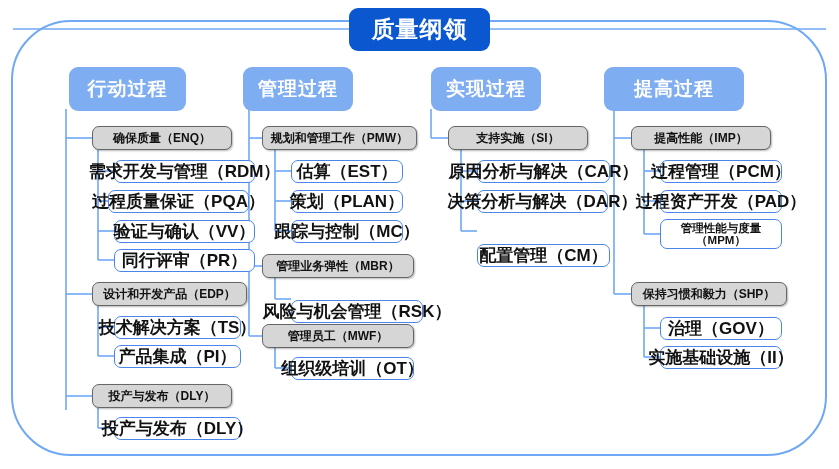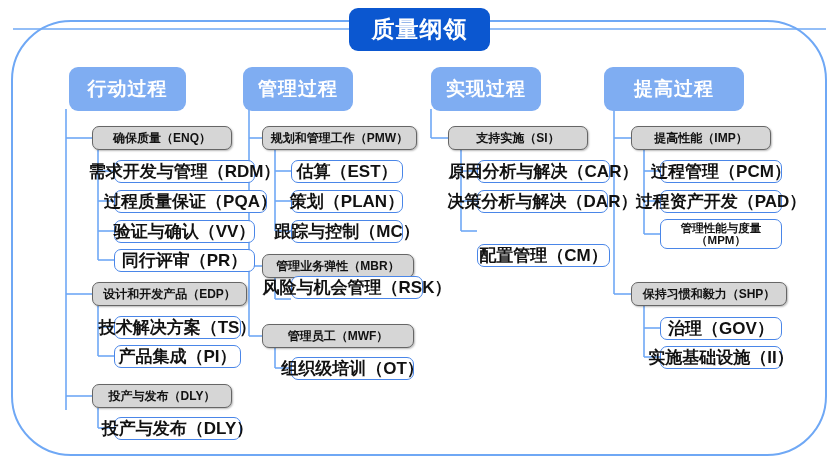--- a/index.html
+++ b/index.html
@@ -153,38 +153,38 @@
 
   <div id="title">质量纲领</div>
 
   <div class="colhead" style="left:243px;top:67px;width:110px;">管理过程</div>
   <div class="colhead" style="left:69px;top:67px;width:117px;">行动过程</div>
   <div class="colhead" style="left:431px;top:67px;width:110px;">实现过程</div>
   <div class="colhead" style="left:604px;top:67px;width:140px;">提高过程</div>
 
   <div class="pbox" style="left:92px;top:126px;width:140px;">确保质量（ENQ）</div>
   <div class="cbox" style="left:114px;top:160px;width:141px;">需求开发与管理（RDM）</div>
-  <div class="cbox" style="left:114px;top:190px;width:153px;">过程质量保证（PQA）</div>
+  <div class="cbox" style="left:108px;top:190px;width:141px;">过程质量保证（PQA）</div>
   <div class="cbox" style="left:114px;top:220px;width:141px;">验证与确认（VV）</div>
   <div class="cbox" style="left:114px;top:249px;width:141px;">同行评审（PR）</div>
 
   <div class="pbox" style="left:92px;top:282px;width:155px;">设计和开发产品（EDP）</div>
   <div class="cbox" style="left:114px;top:316px;width:127px;">技术解决方案（TS）</div>
   <div class="cbox" style="left:114px;top:345px;width:127px;">产品集成（PI）</div>
 
   <div class="pbox" style="left:92px;top:384px;width:140px;">投产与发布（DLY）</div>
   <div class="cbox" style="left:114px;top:417px;width:127px;">投产与发布（DLY）</div>
 
   <div class="pbox" style="left:262px;top:126px;width:155px;">规划和管理工作（PMW）</div>
   <div class="cbox" style="left:291px;top:160px;width:112px;">估算（EST）</div>
   <div class="cbox" style="left:291px;top:190px;width:112px;">策划（PLAN）</div>
   <div class="cbox" style="left:291px;top:220px;width:112px;">跟踪与控制（MC）</div>
 
   <div class="pbox" style="left:262px;top:254px;width:152px;">管理业务弹性（MBR）</div>
-  <div class="cbox" style="left:291px;top:276px;width:132px;">风险与机会管理（RSK）</div>
+  <div class="cbox" style="left:291px;top:300px;width:132px;">风险与机会管理（RSK）</div>
 
   <div class="pbox" style="left:262px;top:324px;width:152px;">管理员工（MWF）</div>
   <div class="cbox" style="left:291px;top:357px;width:123px;">组织级培训（OT）</div>
 
   <div class="pbox" style="left:448px;top:126px;width:140px;">支持实施（SI）</div>
   <div class="cbox" style="left:477px;top:160px;width:133px;">原因分析与解决（CAR）</div>
   <div class="cbox" style="left:477px;top:190px;width:131px;">决策分析与解决（DAR）</div>
   <div class="cbox" style="left:477px;top:220px;width:133px;margin-top:24px;">配置管理（CM）</div>
 
   <div class="pbox" style="left:631px;top:126px;width:140px;">提高性能（IMP）</div>

